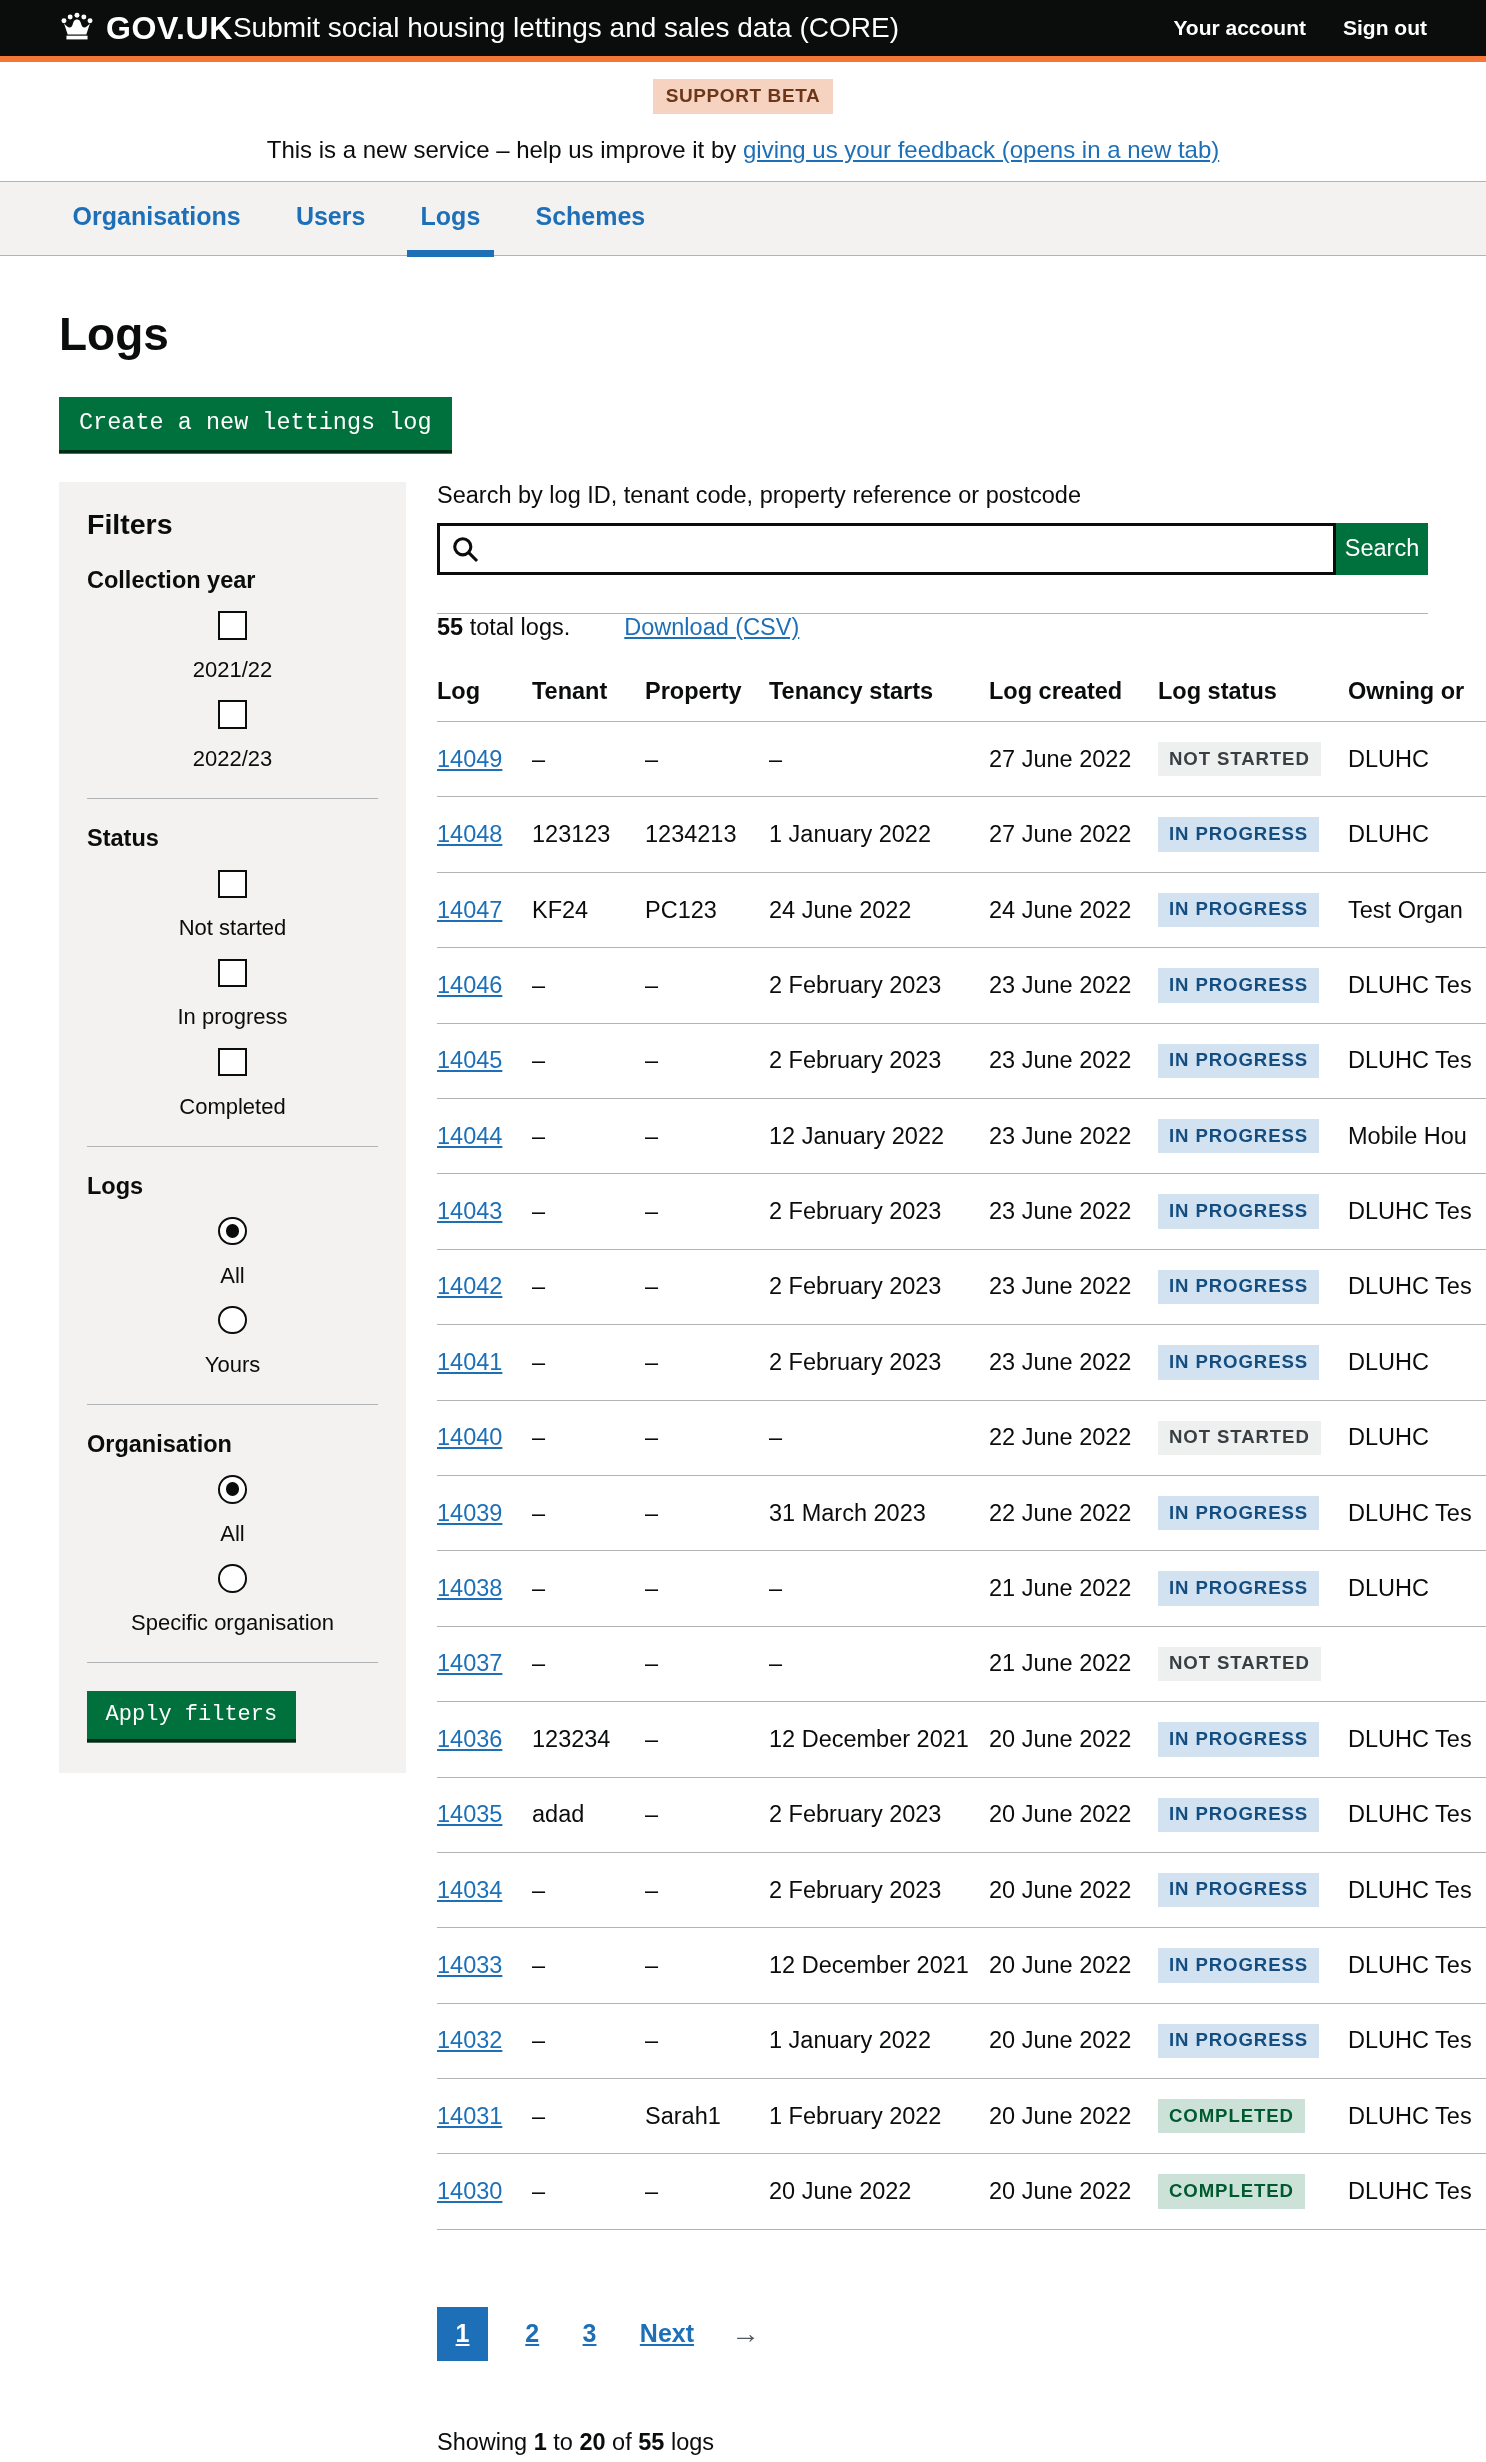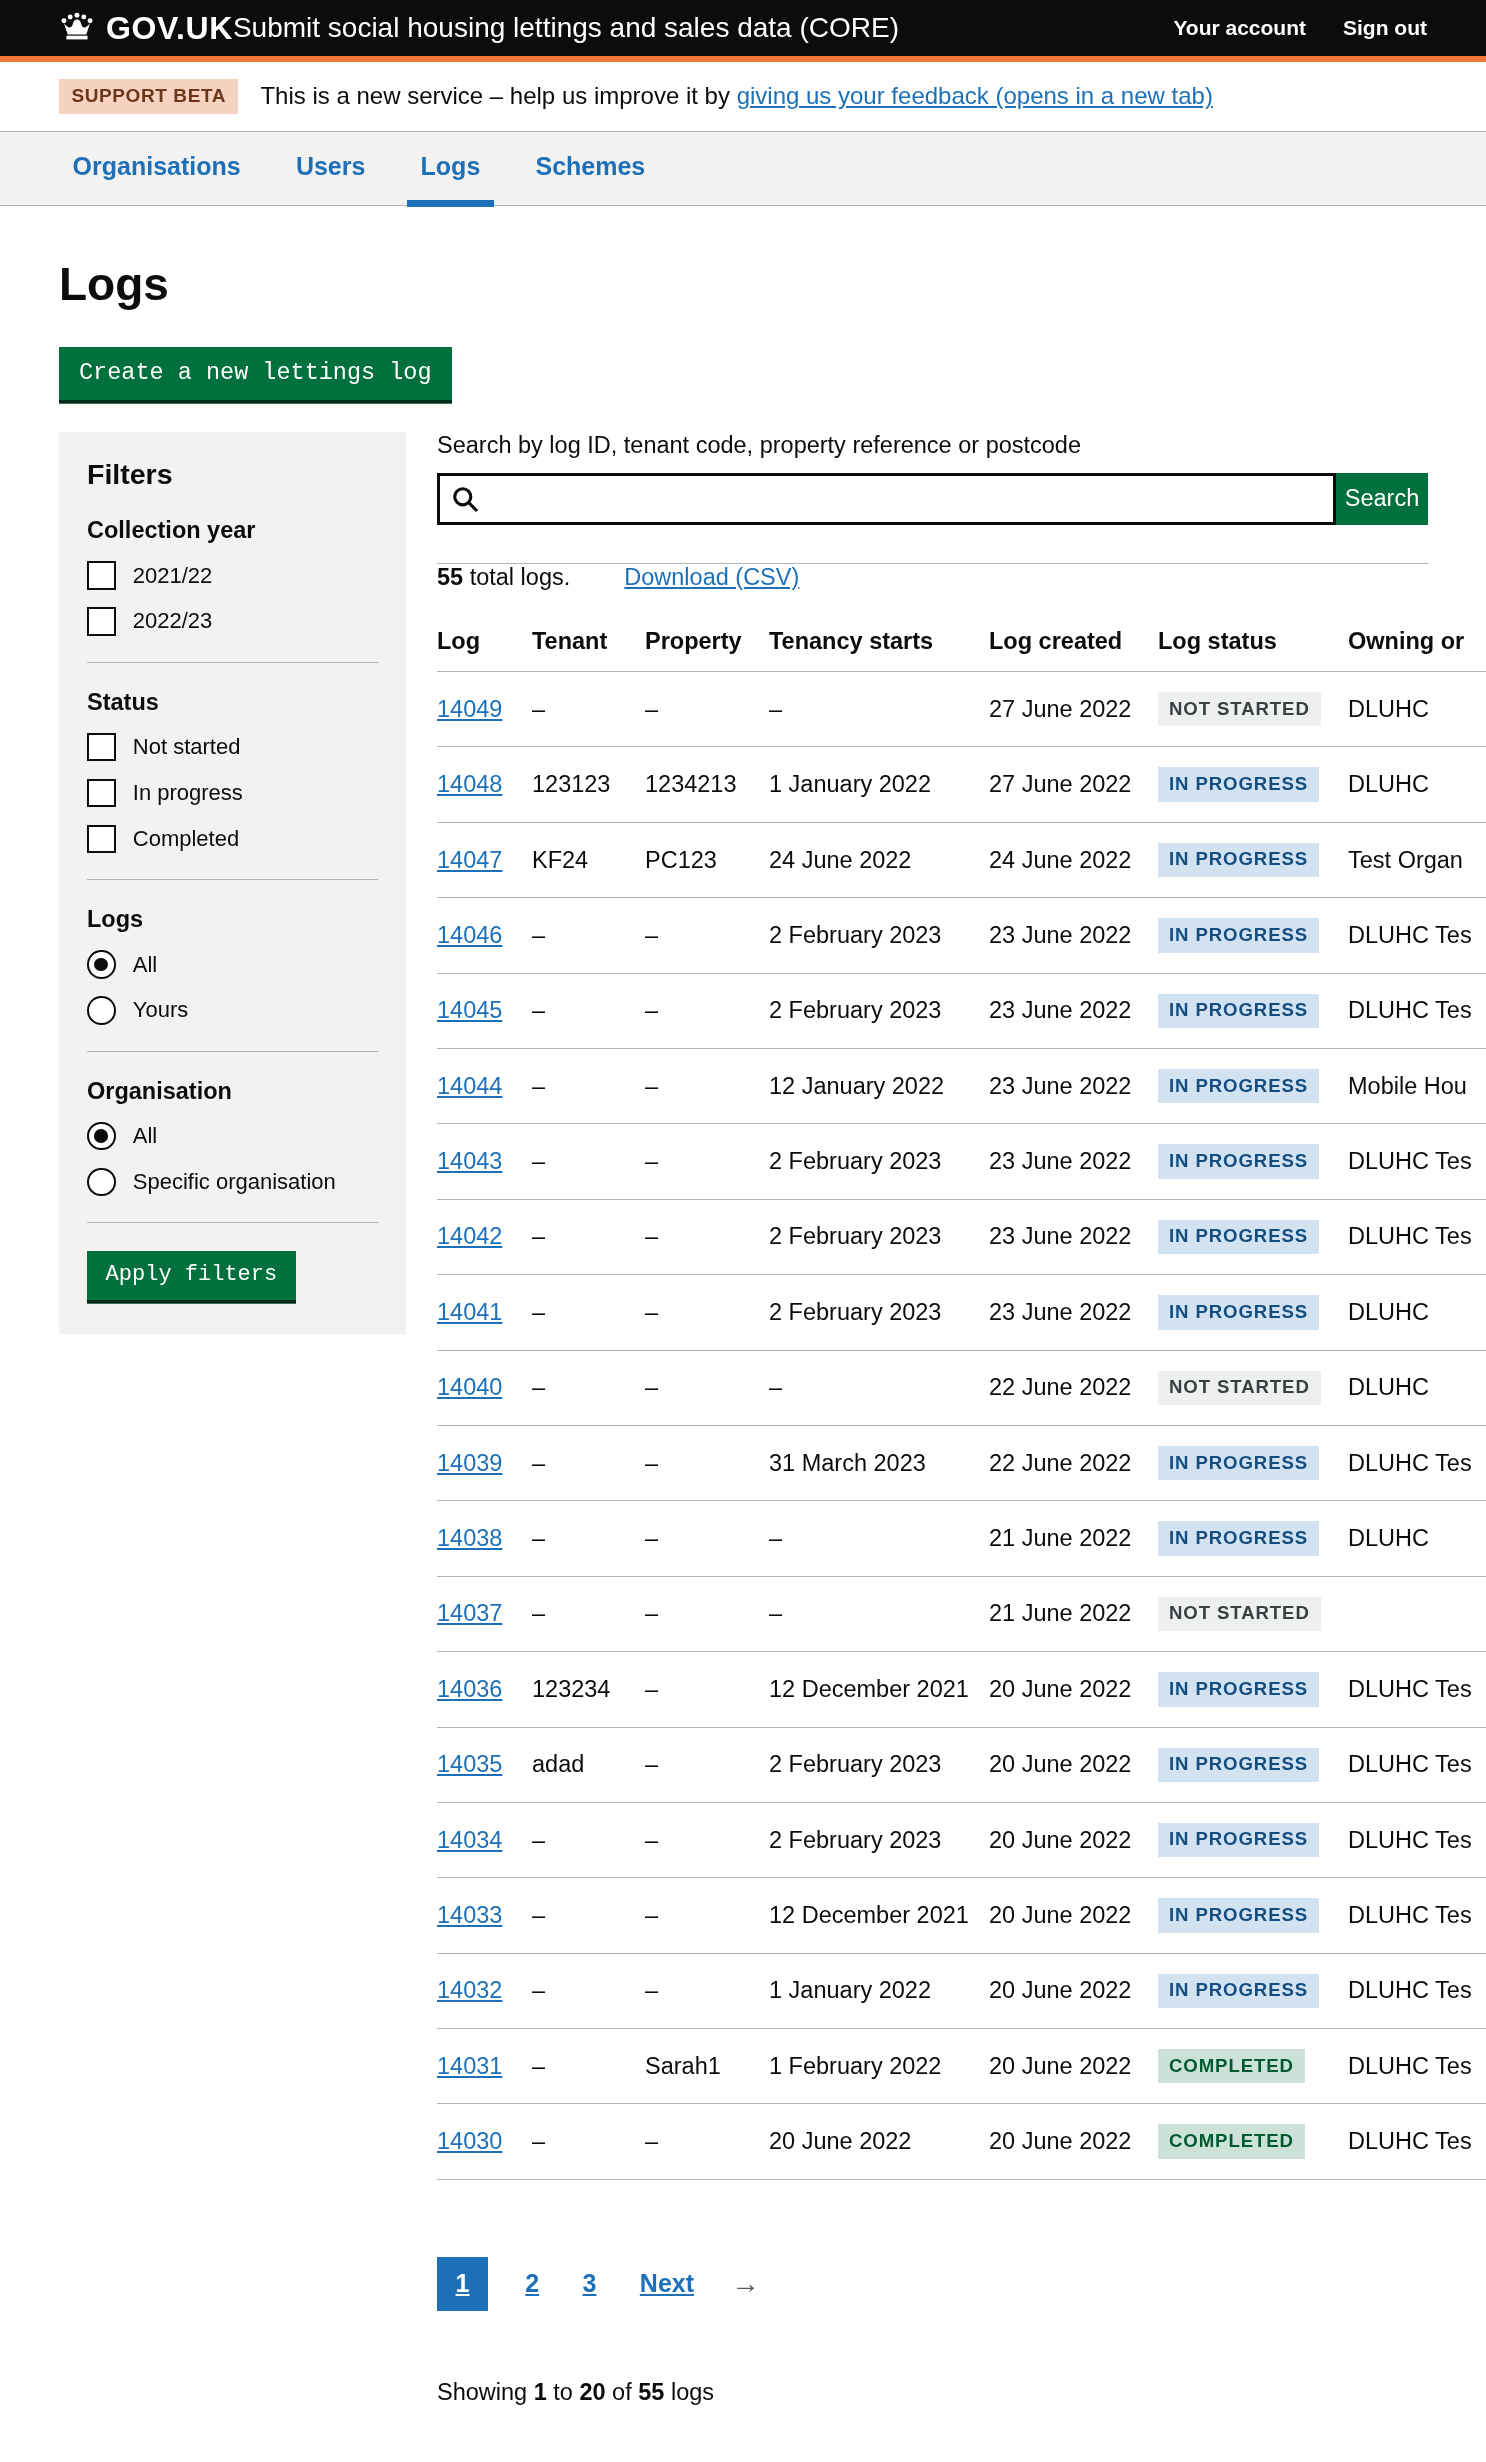--- a/index.html
+++ b/index.html
@@ -11,21 +11,21 @@
     align-items:center; padding:0 59px; border-bottom:6.2px solid #f47738; }
   .topbar .brand { display:flex; align-items:center; gap:11px; }
   .topbar .govuk { font-size:32px; font-weight:bold; letter-spacing:0.6px; }
   .topbar .service { font-size:28px; font-weight:400; }
   .topbar .spacer { flex:1; }
   .topbar .acct { display:flex; gap:37px; font-size:21px; font-weight:bold; }
   .topbar .acct a { color:#fff; text-decoration:none; }
 
   
   .phase { padding:17.3px 59px; border-bottom:1.2px solid #b1b4b6; display:flex;
-    align-items:center; gap:22px; background:#fff; }
+    align-items:center; gap:22px; background:#fff;flex-direction:column; }
   .tag-beta { background:#f6d3c1; color:#6e3619; font-weight:bold; font-size:19px;
     padding:6.2px 12.4px; letter-spacing:0.6px; white-space:nowrap; }
   .phase .ptext { font-size:24px; }
   a.blue-link { color:#1d70b8; text-decoration:underline; }
 
   
   .prim-nav { background:#f3f2f1; padding:0 59px; border-bottom:1.9px solid #b1b4b6;
     display:flex; gap:28px; }
   .nav-item { font-size:25px; font-weight:bold; color:#1d70b8; text-decoration:none;
     padding:20.4px 13.6px 18.6px; border-bottom:7.4px solid transparent; margin-bottom:-1.9px; }
@@ -38,21 +38,21 @@
     font-family:Liberation Mono, monospace; font-size:23.5px; padding:12.4px 20px 13.6px;
     box-shadow:0 3.7px 0 #002d18; cursor:pointer; }
   .create-btn { margin-top:36px; }
 
   .layout { display:flex; gap:31px; margin-top:32px; align-items:flex-start; }
 
   
   .filters { width:347px; background:#f3f2f1; padding:26px 28px 34px; flex:none; }
   .filters h2 { font-size:28.5px; font-weight:bold; }
   .fgroup-label { font-size:23.5px; font-weight:bold; margin:26px 0 17.3px; }
-  .opt-row { display:flex; align-items:center; gap:17.3px; margin-bottom:17.3px; }
+  .opt-row { display:flex; align-items:center; gap:17.3px; margin-bottom:17.3px;flex-direction:column; }
   .cbox { width:28.5px; height:28.5px; border:2.5px solid #0b0c0c; background:#fff; flex:none; }
   .radio { width:28.5px; height:28.5px; border:2.5px solid #0b0c0c; background:#fff;
     border-radius:50%; flex:none; display:flex; align-items:center; justify-content:center; }
   .radio.sel::after { content:""; width:13.6px; height:13.6px; background:#0b0c0c; border-radius:50%; }
   .opt-row label { font-size:22px; }
   .fdivider { border-top:1.2px solid #b1b4b6; margin:26px 0 0; }
   .apply-btn { margin-top:28px; font-size:22px; padding:11px 18.6px 12.4px; }
 
   
   .content { width:991px; flex:none; }

